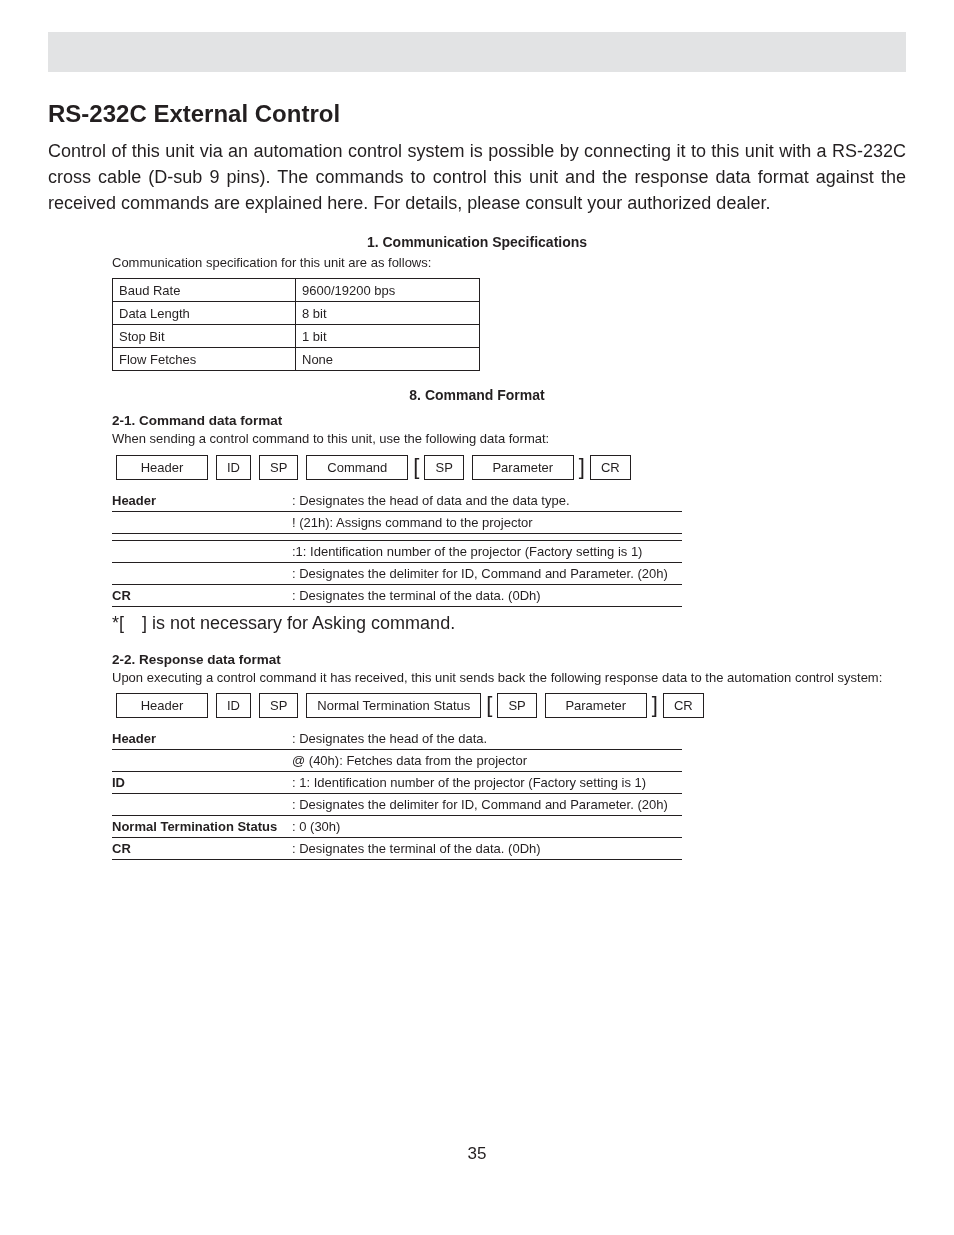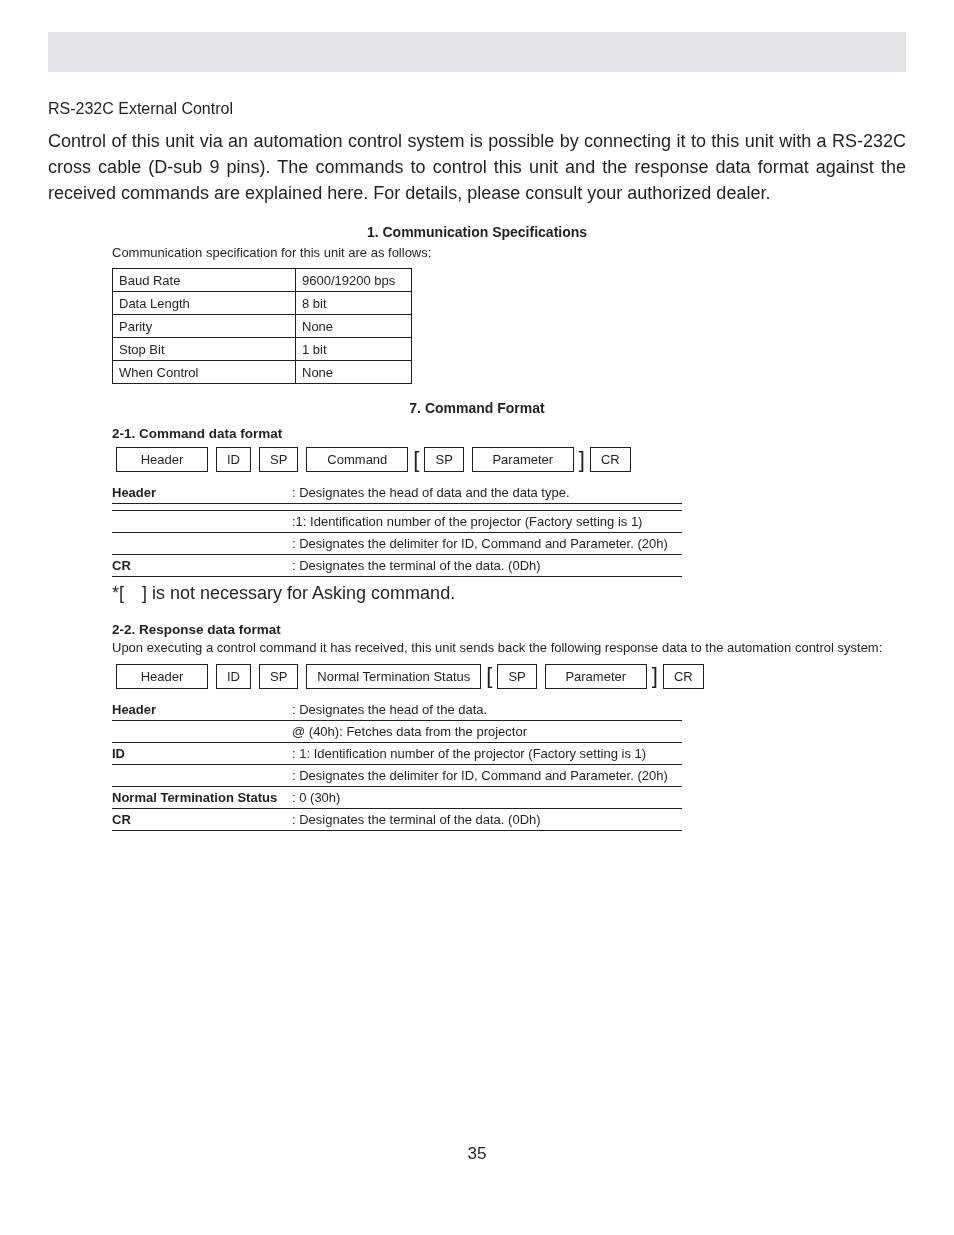--- a/index.html
+++ b/index.html
@@ -16,22 +16,22 @@
     min-height: 1180px;
     box-sizing: border-box;
   }
   .banner {
     background: #e2e3e4;
     height: 40px;
     margin: 0 0 28px 0;
   }
   h1.title {
     font-family: "Segoe UI Semibold", Arial, sans-serif;
-    font-weight: 400;
-    font-size: 16px;
+    font-weight: 700;
+    font-size: 24px;
     margin: 0 0 10px 0;
   }
   p.intro {
     font-size: 18px;
     line-height: 1.45;
     margin: 0 0 18px 0;
     text-align: justify;
   }
   h2.section {
     font-weight: 700;
@@ -48,21 +48,21 @@
     margin: 10px 0 2px 0;
   }
   p.body {
     font-size: 13px;
     line-height: 1.4;
     margin: 0 0 6px 0;
     text-align: justify;
   }
   table.spec {
     border-collapse: collapse;
-    width: 300px;
+    width: 368px;
     margin-top: 4px;
   }
   table.spec td {
     border: 1px solid #231f20;
     font-size: 13px;
     padding: 2px 6px;
     height: 18px;
   }
   table.spec td:first-child {
     width: 170px;
@@ -133,58 +133,59 @@
       <tbody>
           <tr>
             <td>Baud Rate</td>
             <td>9600/19200 bps</td>
           </tr>
       <tr>
             <td>Data Length</td>
             <td>8 bit</td>
           </tr>
       <tr>
-            <td>Parity</td>
-            <td>None</td>
-          </tr>
-      <tr>
             <td>Stop Bit</td>
             <td>1 bit</td>
           </tr>
       <tr>
-            <td>When Control</td>
+            <td>Flow Fetches</td>
             <td>None</td>
           </tr>
     </tbody>
       </table>
   </div>
 
-  <h2 class="section">7. Command Format</h2>
+  <h2 class="section">8. Command Format</h2>
 
   <div class="indent">
     <h3 class="subsection">2-1. Command data format</h3>
+    <p class="body">When sending a control command to this unit, use the following data format:</p>
 
     <div class="tokens">
       <span class="box" style="min-width:70px">Header</span>
       <span class="box">ID</span>
       <span class="box">SP</span>
       <span class="box" style="min-width:80px">Command</span>
       <span class="brk">[</span>
       <span class="box">SP</span>
       <span class="box" style="min-width:80px">Parameter</span>
       <span class="brk">]</span>
       <span class="box">CR</span>
     </div>
 
     <div class="def def-wide">
         <span class="term">Header</span>
         <span class="desc">: Designates the head of data and the data type.</span>
       </div>
     <div class="def def-wide">
         <span class="term"></span>
+        <span class="desc">! (21h): Assigns command to the projector</span>
+      </div>
+    <div class="def def-wide">
+        <span class="term"></span>
       </div>
     <div class="def def-wide">
         <span class="term"></span>
         <span class="desc">:1: Identification number of the projector (Factory setting is 1)</span>
       </div>
     <div class="def def-wide">
         <span class="term"></span>
         <span class="desc">: Designates the delimiter for ID, Command and Parameter. (20h)</span>
       </div>
     <div class="def def-wide">

